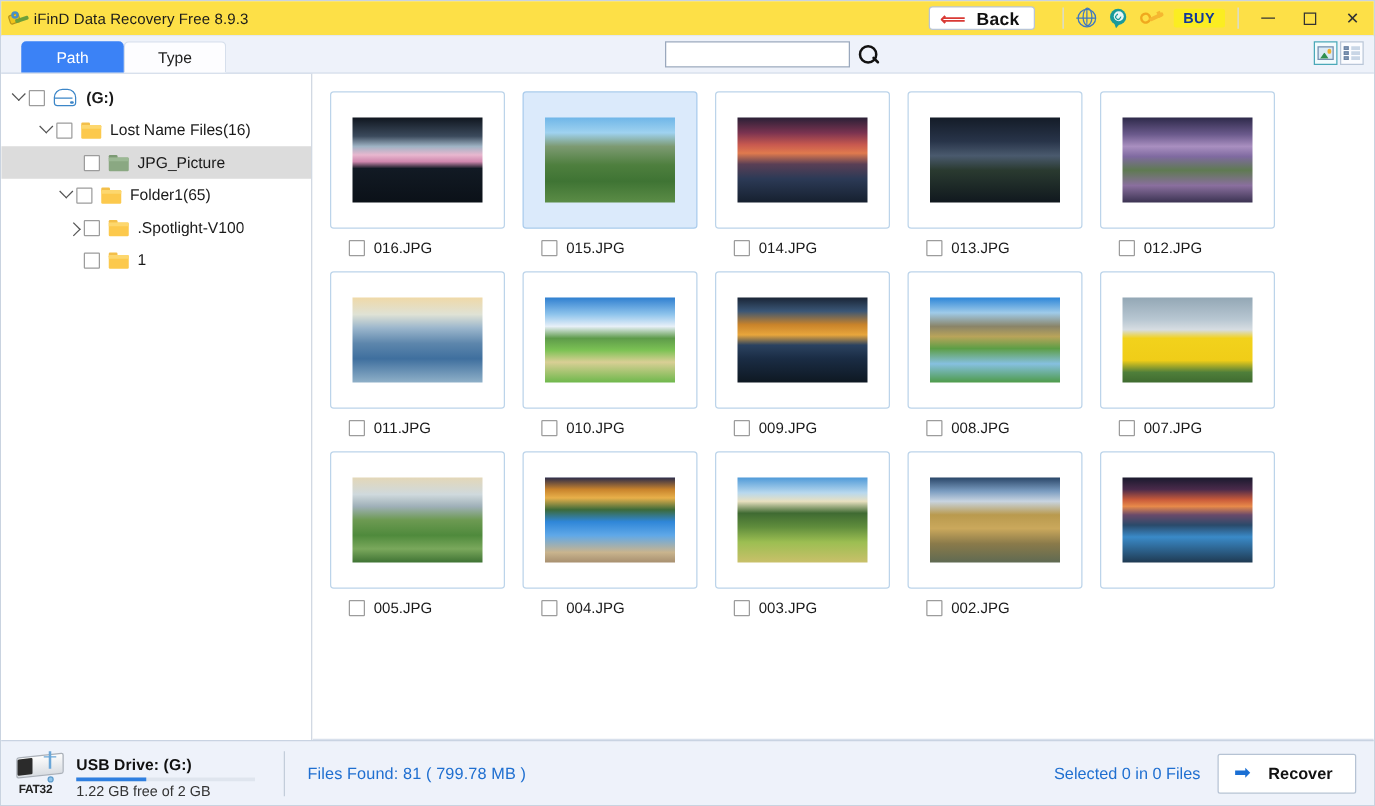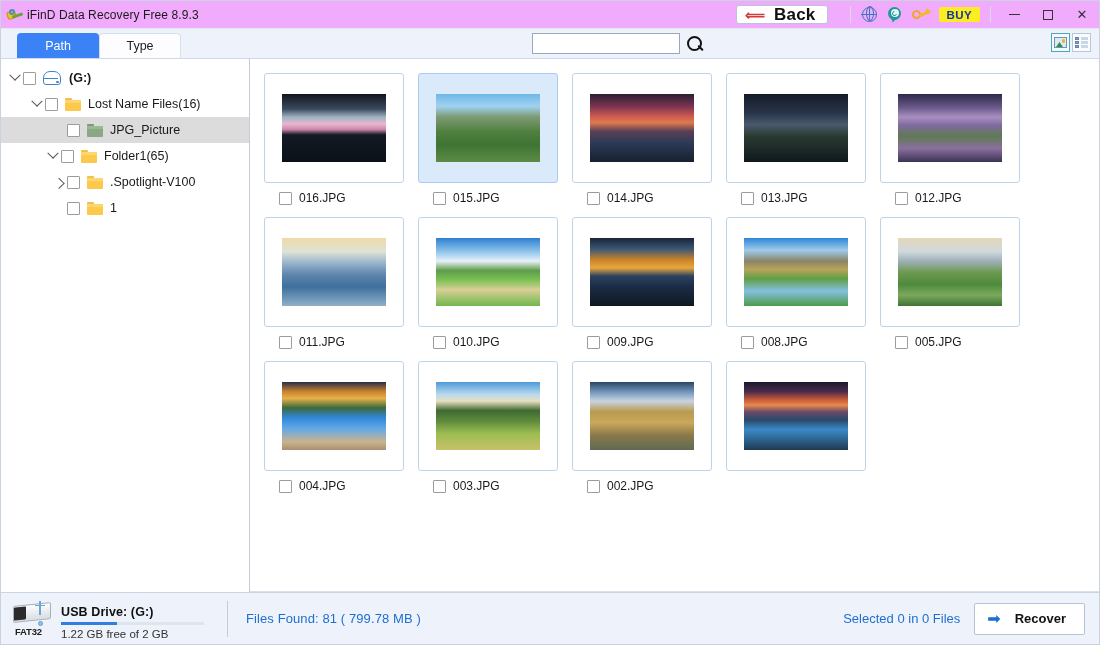--- a/index.html
+++ b/index.html
@@ -14,21 +14,21 @@
     width: 1100px; height: 645px;
     display: flex; flex-direction: column;
     border: 1px solid #c9d3e0;
     background: #fff;
     position: relative;
   }
 
   
   .titlebar {
     height: 28px; min-height: 28px;
-    background: #f0abfc;
+    background: #fde047;
     display: flex; align-items: center;
     border-bottom: 1px solid #e2e8f2;
     position: relative;
   }
   .app-icon { width: 18px; height: 16px; margin-left: 5px; position: relative; flex: 0 0 auto; }
   .app-icon .k1 {
     position: absolute; left: 1px; top: 4px; width: 9px; height: 8px;
     background: #f0c419; border: 1px solid #b8941a; border-radius: 2px;
     transform: rotate(-18deg);
   }
@@ -47,21 +47,21 @@
   .tb-right {
     margin-left: auto; display: flex; align-items: center; height: 100%;
   }
   .back-btn {
     display: flex; align-items: center; gap: 9px;
     border: 1px solid #b9c5d6; border-radius: 3px;
     background: #fff; height: 19px; padding: 0 11px 0 8px;
     margin-right: 16px; cursor: pointer;
   }
   .back-arrow { font-size: 14px; color: #d93a35; line-height: 1; font-weight: bold; }
-  .back-label { font-size: 17px; color: #111; font-weight: bold; letter-spacing: 0.2px; }
+  .back-label { font-size: 14px; color: #111; font-weight: bold; letter-spacing: 0.2px; }
   .tb-sep { width: 1px; height: 17px; background: #d4dce8; margin: 0 6px; }
   .tb-icon {
     width: 26px; height: 22px; display: flex; align-items: center; justify-content: center;
     cursor: pointer; position: relative;
   }
   .globe-i { width: 15px; height: 15px; border: 1.6px solid #3d77c2; border-radius: 50%; position: relative; }
   .globe-i::before { content:""; position:absolute; left:-1.6px; top:5.5px; width:15px; height:1.5px; background:#3d77c2; }
   .globe-i::after { content:""; position:absolute; left:5.5px; top:-1.6px; width:1.5px; height:15px; background:#3d77c2;
      border-radius:50%; box-shadow: none; }
   .globe-ell { position:absolute; left:2.5px; top:-1.6px; width:8px; height:15px; border:1.5px solid #3d77c2; border-radius:50%; }
@@ -477,20 +477,29 @@
             <div class="tile">
               <div class="thumb" style="background:linear-gradient(#2d86d8 0%,#9fcbe9 18%,#8a8468 34%,#b9a45a 46%,#5d9e46 60%,#86c0e0 78%,#4e9b4a 100%);"></div>
             </div>
             <div class="file-row">
               <div class="cbox" style="margin-right: 0px;"></div>
               <div class="fname">008.JPG</div>
             </div>
           </div>
           <div class="cell">
             <div class="tile">
+              <div class="thumb" style="background:linear-gradient(#93a7b5 0%,#b8c7d2 26%,#d7dde2 38%,#f2d21c 48%,#f0cd18 74%,#4f7f3a 88%,#3f6b30 100%);"></div>
+            </div>
+            <div class="file-row">
+              <div class="cbox" style="margin-right: 0px;"></div>
+              <div class="fname">007.JPG</div>
+            </div>
+          </div>
+          <div class="cell">
+            <div class="tile">
               <div class="thumb" style="background:linear-gradient(#e3d7b8 0%,#cfd9dd 20%,#9fb0b8 34%,#6d9a52 50%,#4f8a3c 68%,#7aa85c 84%,#3f7334 100%);"></div>
             </div>
             <div class="file-row">
               <div class="cbox" style="margin-right: 0px;"></div>
               <div class="fname">005.JPG</div>
             </div>
           </div>
           <div class="cell">
             <div class="tile">
               <div class="thumb" style="background:linear-gradient(#2b2b4a 0%,#c8832c 14%,#e8b04a 24%,#3c6a3a 38%,#2f86d8 52%,#5fa8e8 68%,#c9b48e 88%,#a89070 100%);"></div>

